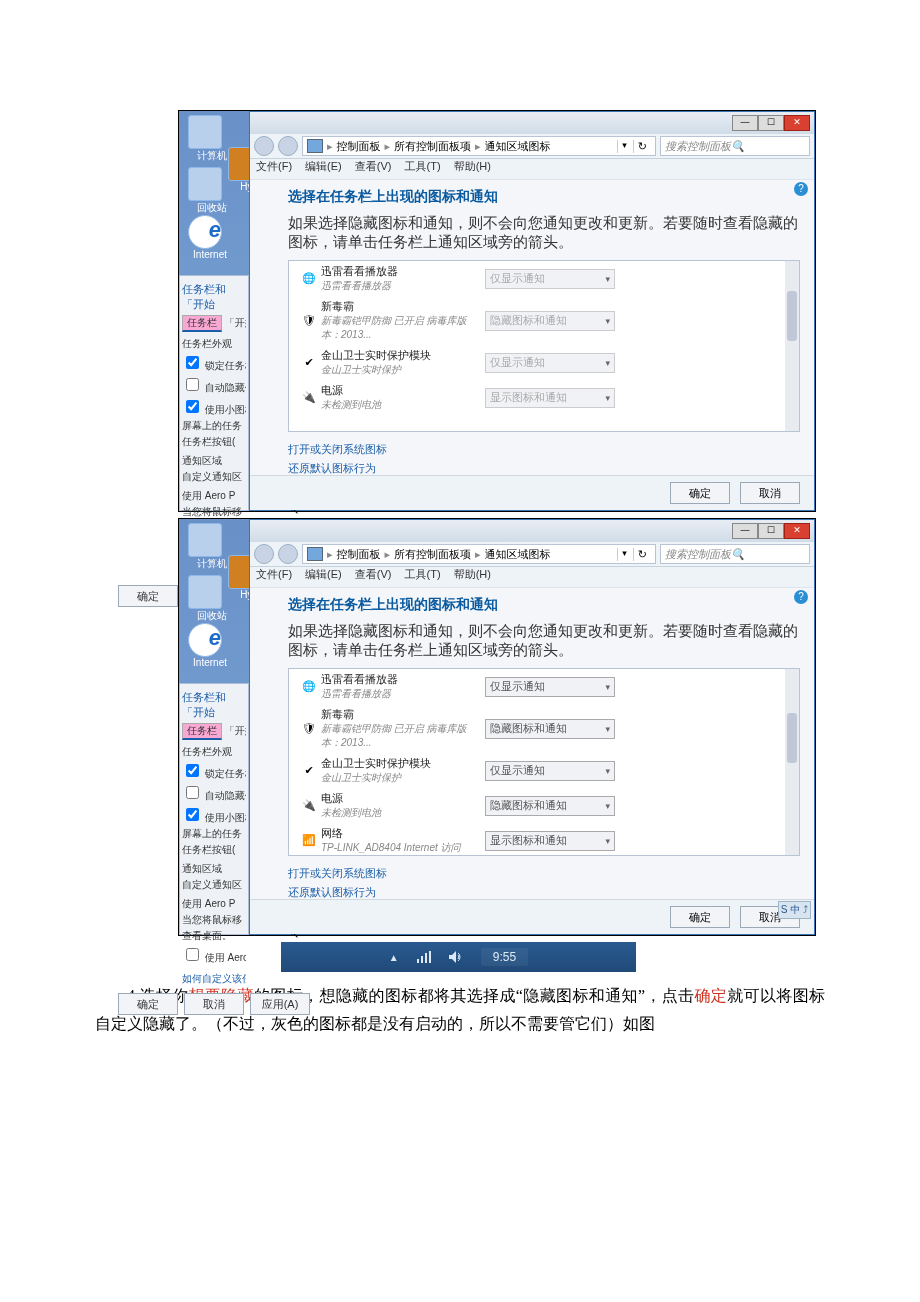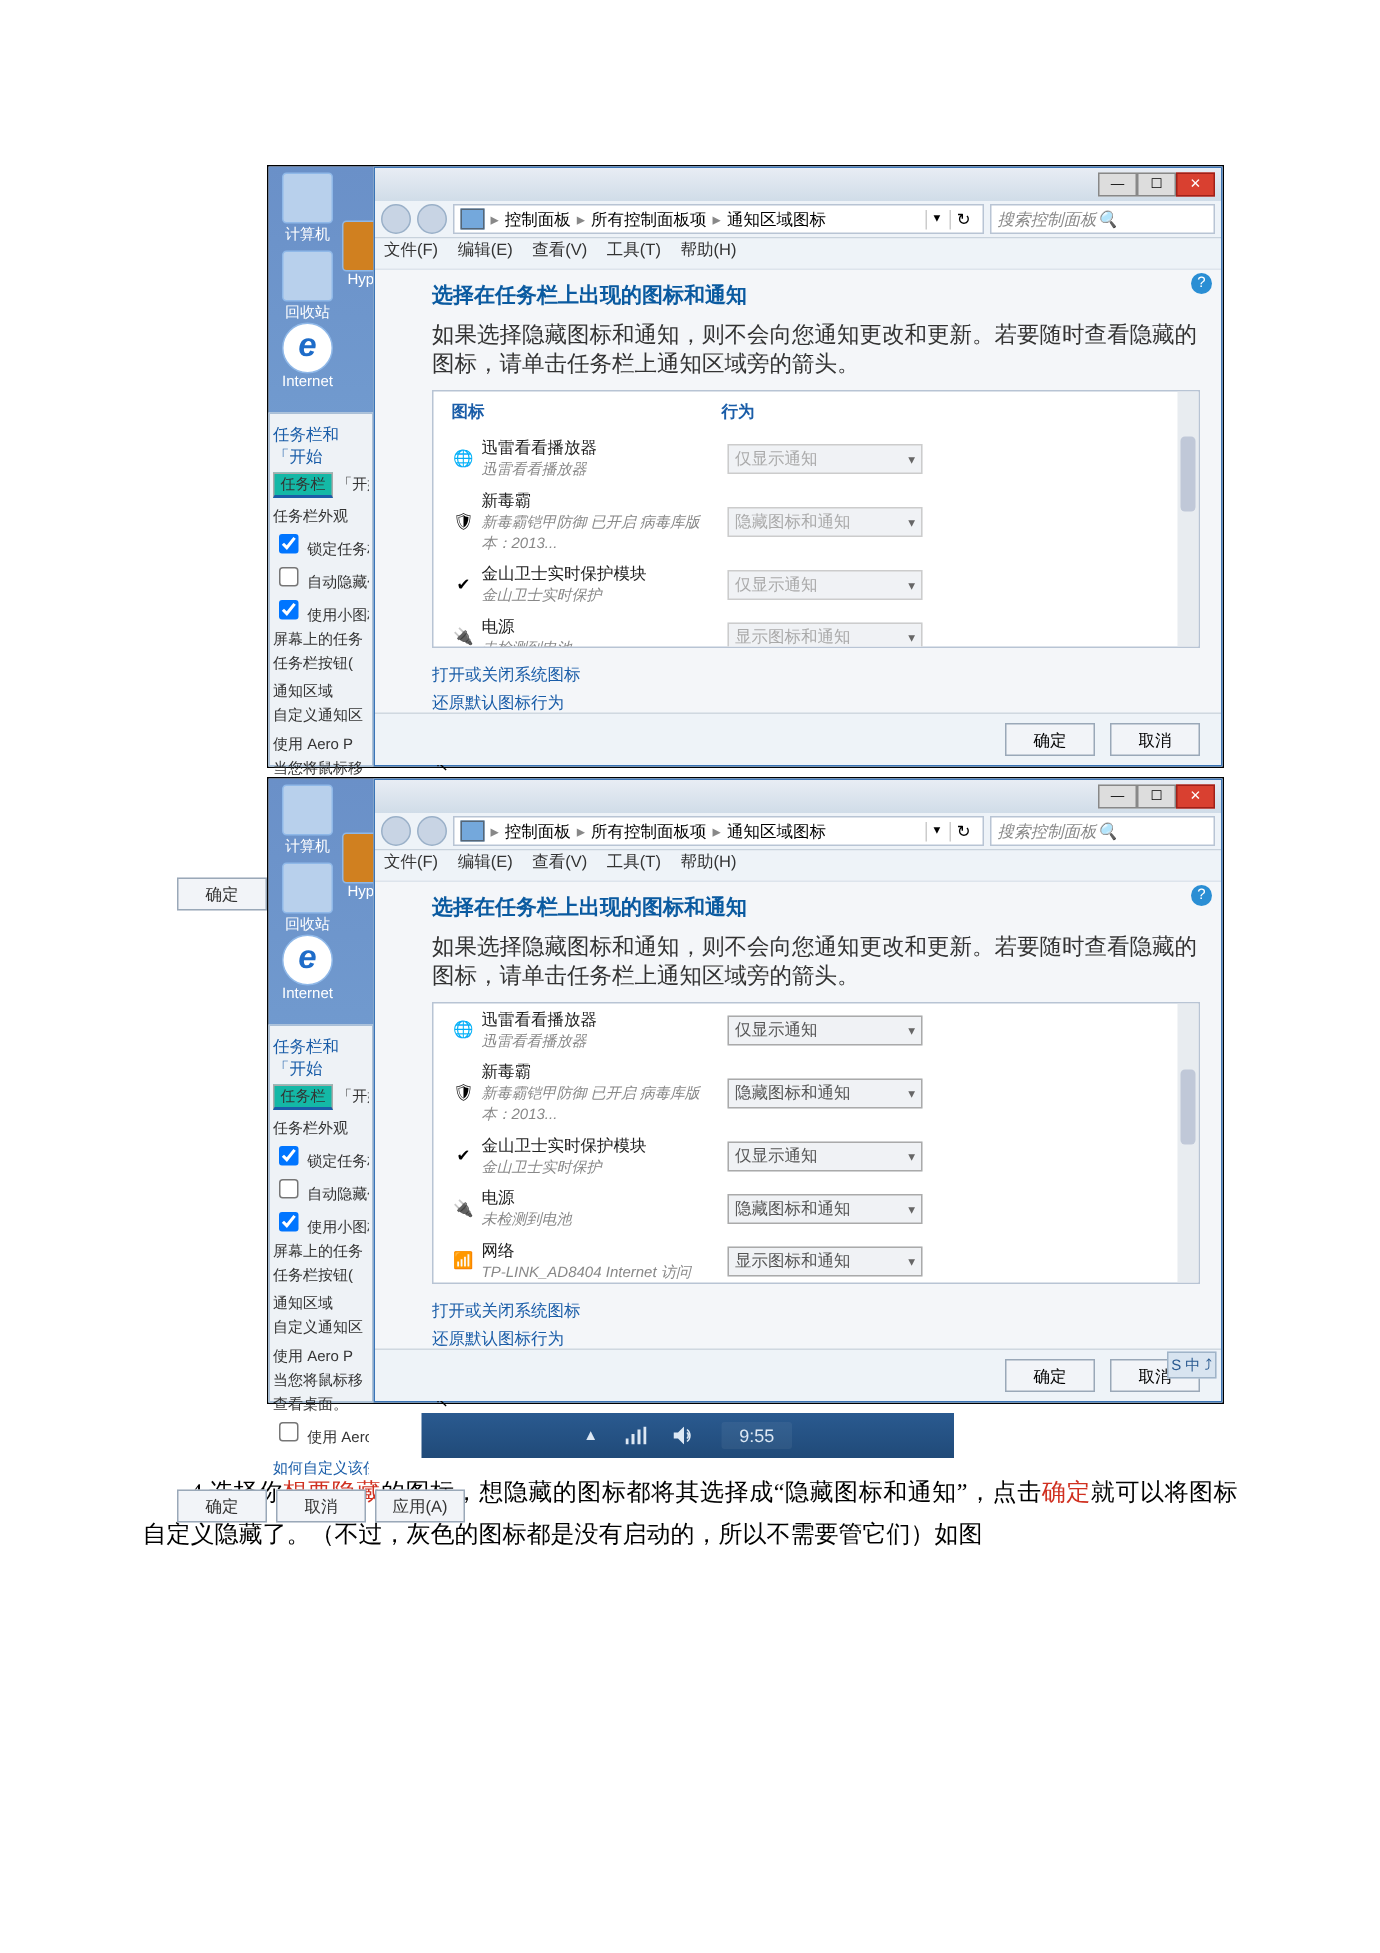--- a/index.html
+++ b/index.html
@@ -1,25 +1,25 @@
 <!DOCTYPE html>
 <html><head>
 <meta charset="utf-8">
 <style>
 body{margin:0;background:#fff;font-family:"Microsoft YaHei","SimSun",sans-serif;font-size:12px}
 .page{width:920px;margin:0 auto;padding:110px 95px 0 95px;box-sizing:border-box}
 .bigimg{position:relative;width:636px;margin:0 0 6px 83px;background:linear-gradient(#d8c8b8,#c0d0c0);border:1px solid #000}
 .desktop{position:absolute;left:0;top:0;width:70px;height:100%;background:linear-gradient(#6a90c8,#7aa8d8)}
-.dicon{position:absolute;left:4px;width:44px;text-align:center;font-size:10px;color:#fff}
+.dicon{position:absolute;left:4px;width:44px;text-align:right;font-size:10px;color:#fff}
 .dicon .ibox{width:32px;height:32px;margin:0 auto;border:1px solid #8fb8e8;background:#b8d0ec;border-radius:3px}
 .dicon.ie .ibox{background:#fff;border-radius:50%;color:#1e6cc9;font-size:22px;line-height:28px;font-style:italic;font-weight:bold}
 .stripwin{position:absolute;left:0;bottom:0;width:70px;height:236px;background:#eef2f6;border:1px solid #aabfd6;padding:4px 2px;box-sizing:border-box;font-size:10px;color:#333}
 .stripwin .ttl{color:#1a5da8;font-size:11px;padding:2px 0}
 .stripwin .row{white-space:nowrap;overflow:hidden;padding:1px 0}
-.stripwin .tab{display:inline-block;border:1px solid #aaa;background:#14b8a6;padding:0 4px;border-bottom:2px solid #1a5da8}
+.stripwin .tab{display:inline-block;border:1px solid #aaa;background:#f9a8d4;padding:0 4px;border-bottom:2px solid #1a5da8}
 .stripwin .link{color:#1a5da8;padding-top:6px}
 .cpwin{position:absolute;left:70px;right:0;top:0;bottom:0;background:#f4f6f9;border:1px solid #3a74b6}
 .titlebar{height:22px;background:linear-gradient(#e8edf4,#d0dce8);position:relative}
 .winbtns{position:absolute;right:4px;top:3px}
 .wb{display:inline-block;width:24px;height:14px;border:1px solid #888;background:#ddd;font-size:9px;line-height:12px;text-align:center;vertical-align:top}
 .wb.cl{background:#d94030;color:#fff;border-color:#a02018}
 .addr{height:24px;background:#eef3f8;border-bottom:1px solid #c8d2dc;display:flex;align-items:center;padding:0 4px;gap:4px}
 .navbtn{width:18px;height:18px;border-radius:50%;background:#c8d4e4;border:1px solid #9ab0c8}
 .crumb{flex:1;background:#fff;border:1px solid #b8c4d4;height:18px;display:flex;align-items:center;font-size:11px;padding:0 4px;gap:4px}
 .crumb .mon{display:inline-block;width:14px;height:12px;background:#74a8dc;border:1px solid #567}
@@ -133,24 +133,20 @@
     <span>帮助(H)</span>
   </div>
   <div class="content">
     <div class="helpdot">?</div>
     <div class="h1">选择在任务栏上出现的图标和通知</div>
     <div class="desc">如果选择隐藏图标和通知，则不会向您通知更改和更新。若要随时查看隐藏的图标，请单击任务栏上通知区域旁的箭头。</div>
     <div class="listbox">
       <div class="vbar">
               <div class="thumb"></div>
             </div>
-      <div class="lh">
-              <div class="c1">图标</div>
-              <div class="c2">行为</div>
-            </div>
       <div id="list1">
               <div class="lrow">
                 <div class="lic">🌐</div>
                 <div class="ltxt">
                   <div class="lname">迅雷看看播放器</div>
                   <div class="lsub">迅雷看看播放器</div>
                 </div>
                 <div class="select dis">
                   <span>仅显示通知</span>
                   <span class="arr">▾</span>

